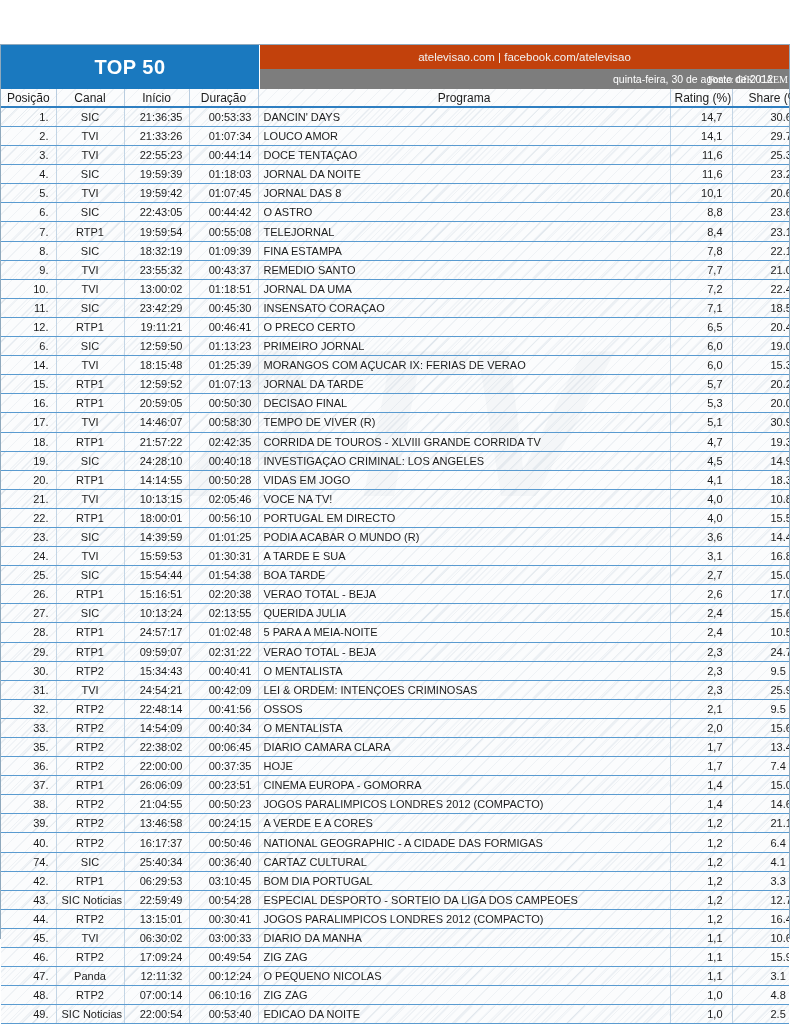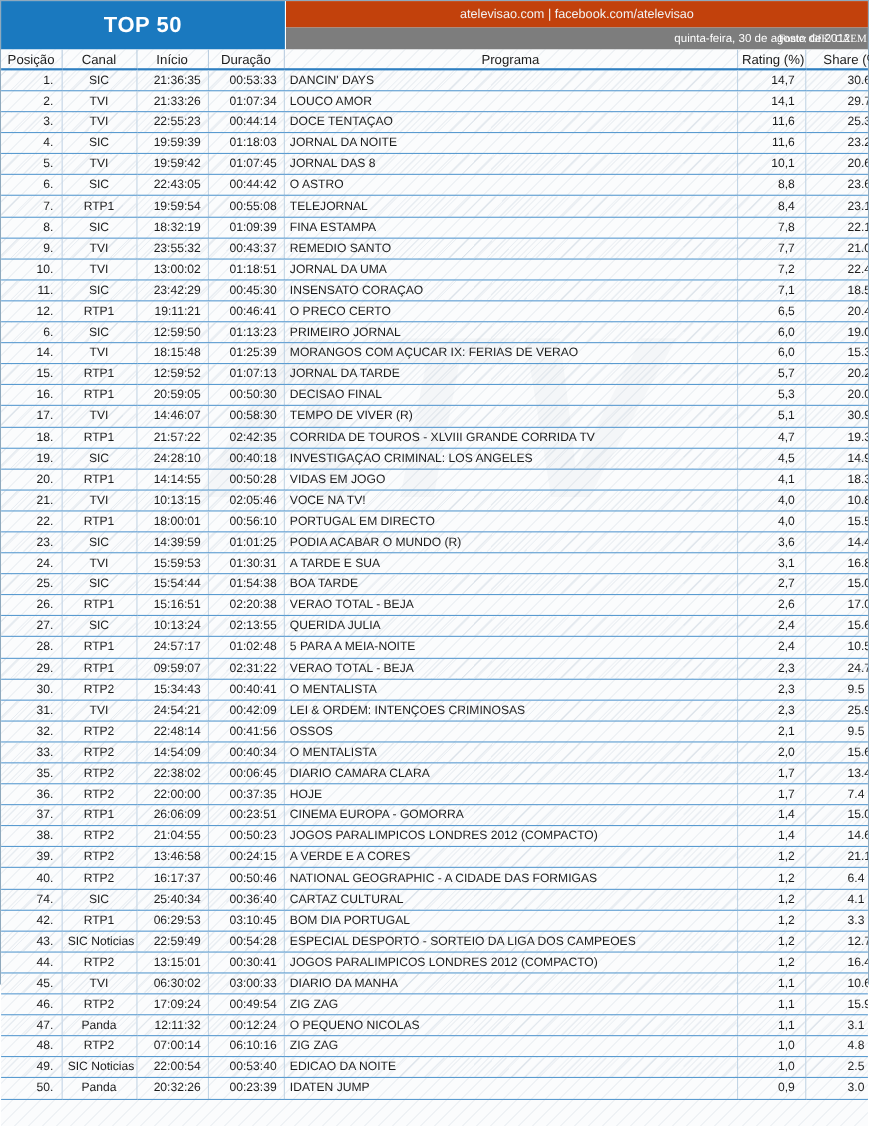--- a/index.html
+++ b/index.html
@@ -13,20 +13,21 @@
     font-family: "Liberation Sans", sans-serif;
     overflow: hidden;
   }
   #app {
     width: 790px;
     height: 895px;
     position: relative;
     box-sizing: border-box;
     border: 1px solid #8fa9bd;
     background: #f7f8fa;
+    margin-top: 44px;
   }
 
   
   .topband {
     display: flex;
     width: 100%;
     height: 44px;
     box-sizing: border-box;
   }
   .brandbox {

